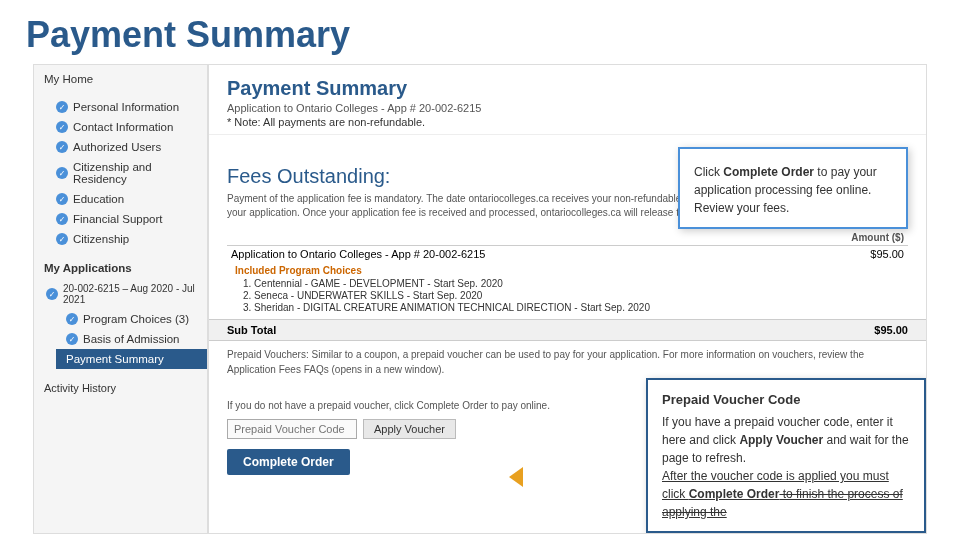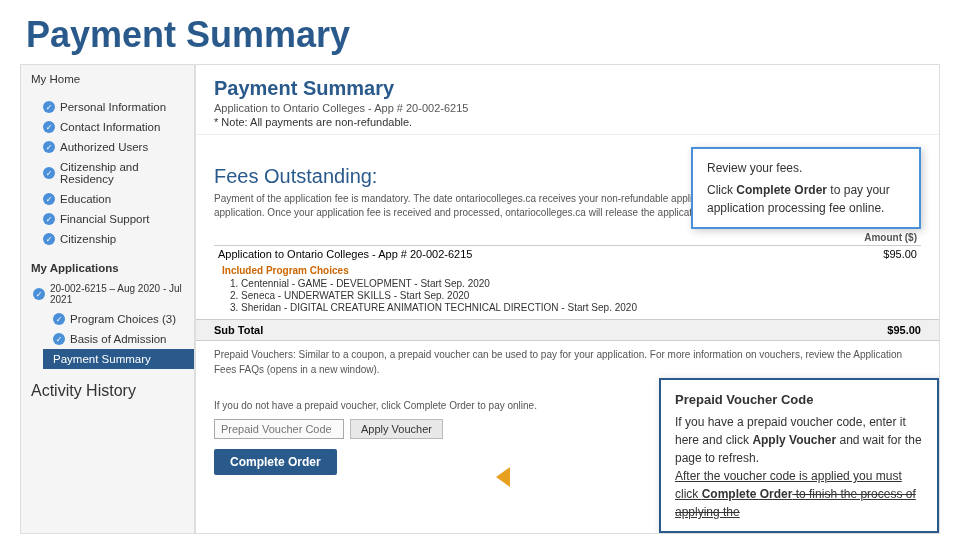--- a/index.html
+++ b/index.html
@@ -20,21 +20,21 @@
 
     #page-title-area h1 {
       font-size: 36px;
       font-weight: bold;
       color: #2a5a8b;
     }
 
     
     #main-content {
       display: flex;
-      padding: 0 20px;
+      padding: 0 33px;
       gap: 0;
       height: calc(540px - 70px);
     }
 
     
     #sidebar {
       width: 175px;
       background: #f5f5f5;
       border: 1px solid #ddd;
       font-size: 12px;
@@ -280,21 +280,21 @@
       font-weight: bold;
     }
 
     .strikethrough {
       text-decoration: line-through;
     }
 
     
     .activity-link {
       padding: 5px 10px;
-      font-size: 16px;
+      font-size: 11px;
       color: #333;
       cursor: pointer;
     }
   </style>
 </head>
 <body>
 
 <div id="page-title-area">
   <h1>Payment Summary</h1>
 </div>
@@ -421,24 +421,24 @@
     </div>
 
     
     <button class="complete-order-btn">Complete Order</button>
 
     
     <div class="arrow-indicator"></div>
 
     
     <div class="tooltip-box tooltip-box-top">
-      <div>Review your fees.</div>
       <div style="margin-top:4px;">
         <span>Click </span><strong>Complete Order</strong><span> to pay your  application processing fee online.</span>
       </div>
+      <div>Review your fees.</div>
     </div>
 
     
     <div class="tooltip-box tooltip-box-bottom">
       <div class="tooltip-title">Prepaid Voucher Code</div>
       <div>
         <span>If you have a prepaid voucher code,  enter it here and click </span><strong>Apply Voucher</strong><span>  and wait for the page to refresh.</span>
       </div>
       <div style="text-decoration:underline;">
         <span>After the voucher code is applied you  must click </span><strong>Complete Order</strong><span class="strikethrough"> to finish the process of applying the</span>

